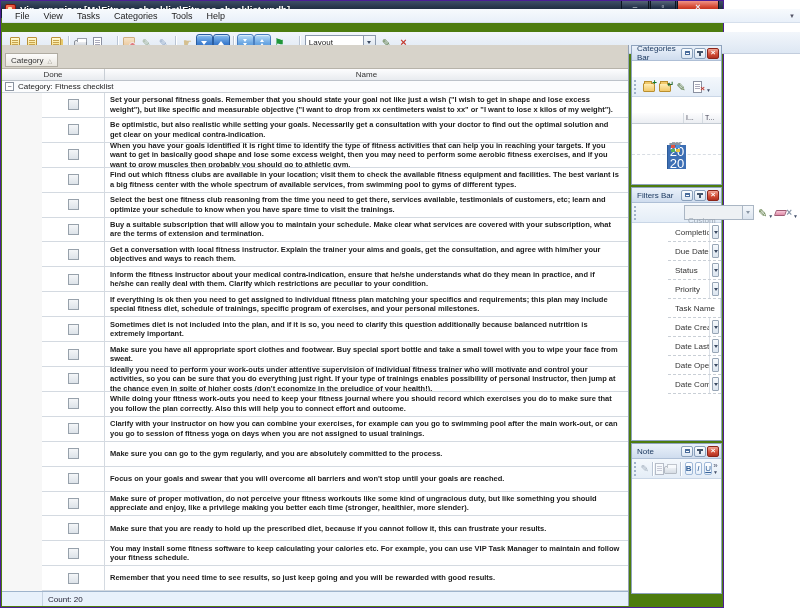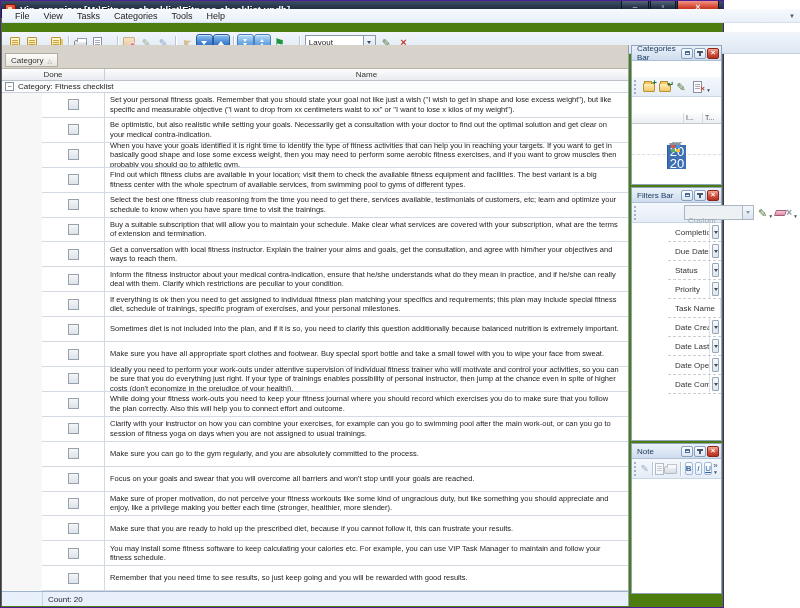--- a/index.html
+++ b/index.html
@@ -72,21 +72,21 @@
   .groupbtn { height:14px; background:linear-gradient(#fdfdfc,#e9e6df); border:1px solid #b0aca2; font-size:8px; color:#333; display:flex; align-items:center; padding:0 5px; gap:4px; }
   .sortglyph { font-size:6px; color:#9a968c; }
   .gridhead { height:12px; display:flex; background:linear-gradient(#fdfdfe,#e8ebef); border-bottom:1px solid #bcc2c9; }
   .gh { font-size:8px; color:#333; display:flex; align-items:center; justify-content:center; }
   .gh.done { width:103px; border-right:1px solid #c8ced5; }
   .gh.name { flex:1; }
   .grouprow { height:12px; display:flex; align-items:center; background:#fbfcfd; border-bottom:1px solid #cdd3da; padding-left:3px; gap:4px; }
   .expbox { width:9px; height:9px; border:1px solid #8a93a0; background:#fff; font-size:7px; line-height:7px; color:#445; display:flex; align-items:center; justify-content:center; }
   .grouplabel { font-size:8px; color:#222; }
   .rows { flex:1; display:flex; flex-direction:column; overflow:hidden; }
-  .trow { flex:1; display:flex; min-height:0; }
+  .trow { flex:1; display:flex; min-height:0;font-weight:bold; }
   .gut { width:40px; background:#f7f7f7; }
   .rb { flex:1; display:flex; border-bottom:1px solid #d4dae1; }
   .cc { width:63px; border-right:1px solid #d4dae1; display:flex; align-items:center; justify-content:center; }
   .cb { width:11px; height:11px; border:1px solid #97a1ab; background:linear-gradient(#f4f6f8,#dde3e9); }
   .tc { flex:1; font-size:7.5px; line-height:9.5px; color:#1d1d1d; padding:0 8px 0 5px; display:flex; align-items:center; overflow:hidden; }
   .countbar { height:15px; background:#e8f1fb; border-top:1px solid #9fb4cc; display:flex; align-items:center; }
   .countbar .gut { height:100%; background:#e8f1fb; }
   .countbar .csep { width:1px; height:100%; background:#c6d3e2; margin-right:5px; }
   .count-text { font-size:8px; color:#223; }
 

